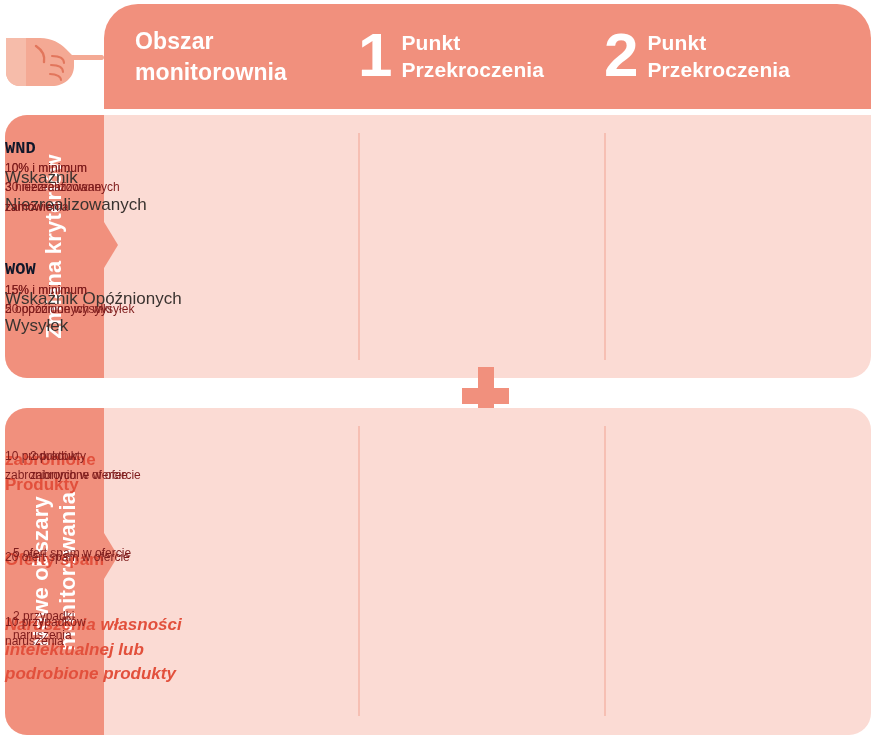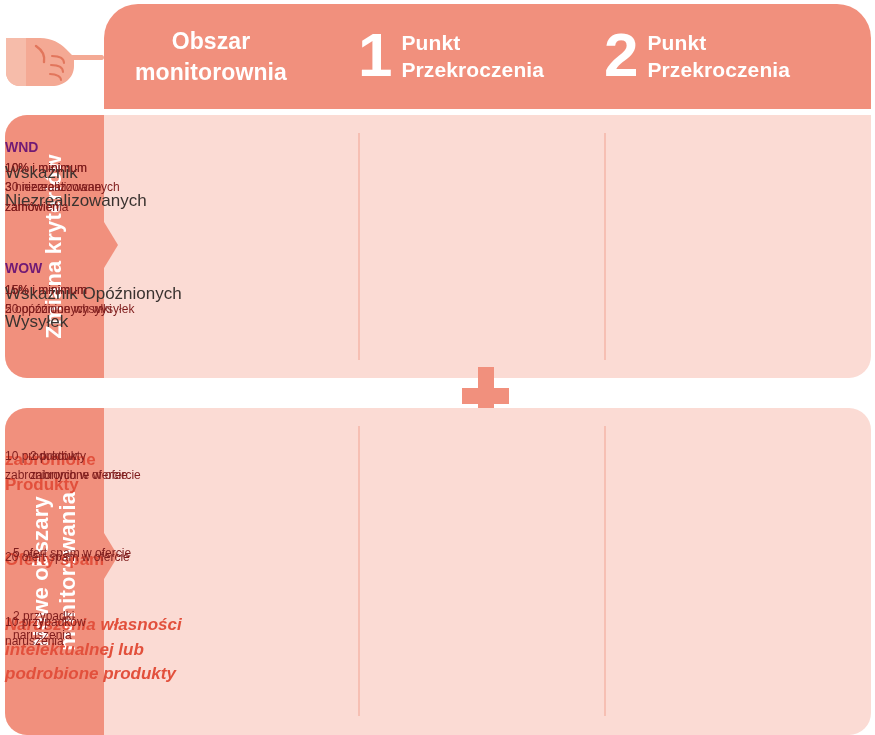--- a/index.html
+++ b/index.html
@@ -35,21 +35,21 @@
     border-radius: 34px 34px 0 0;
     box-sizing: border-box;
   }
   .hdr-cell {
     position: absolute;
     top: 0;
     height: 105px;
     display: flex;
     align-items: center;
   }
-  #hdr-area        { left: 31px;  width: 230px; text-align: center; }
+  #hdr-area        { left: 31px;  width: 230px; }
   #hdr-point-one   { left: 254px; width: 230px; }
   #hdr-point-two   { left: 500px; width: 250px; }
 
   .hdr-title {
     color: #ffffff;
     font-size: 23px;
     font-weight: bold;
     line-height: 1.32;
     letter-spacing: .1px;
   }
@@ -130,25 +130,26 @@
     position: absolute;
     box-sizing: border-box;
   }
   .col-label { left: 131px; width: 215px; }
   .col-one   { left: 379px; width: 215px; }
   .col-two   { left: 620px; width: 245px; }
 
   .row-group { position: absolute; left: 0; right: 0; }
 
   .tag {
-    color: #701a75;
-    font-size: 14px;
+    color: #0f172a;
+    font-size: 17px;
     font-weight: bold;
     line-height: 1.45;
     margin-bottom: 2px;
+    font-family: Liberation Mono, monospace;
   }
   .desc {
     color: #3A3330;
     font-size: 17px;
     line-height: 1.62;
     font-weight: normal;
   }
   .val {
     color: #7f1d1d;
     font-size: 12px;

